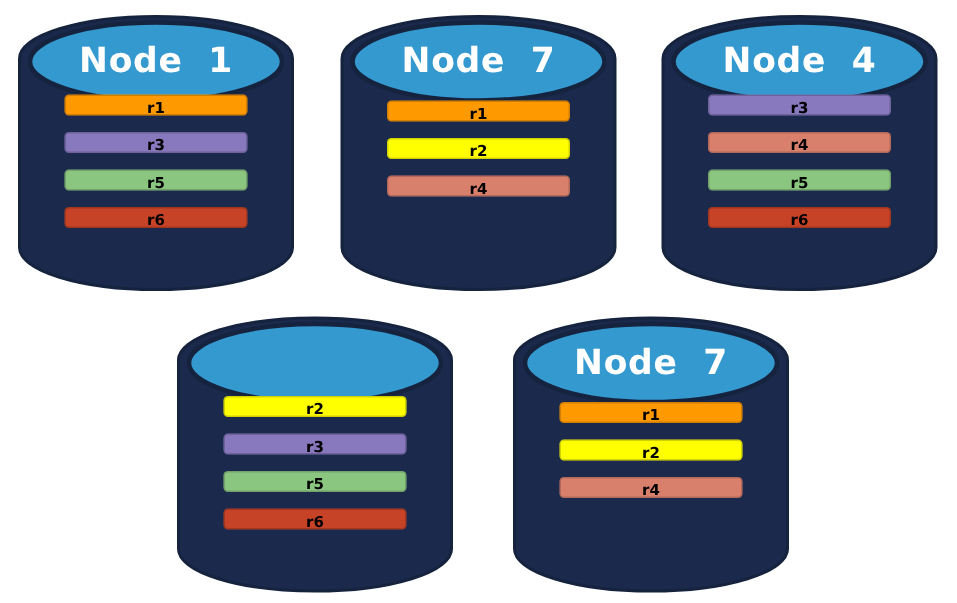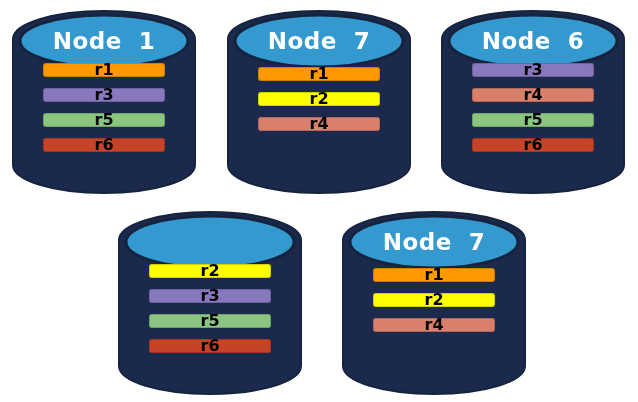--- a/index.html
+++ b/index.html
@@ -65,21 +65,21 @@
   .row {
     height: 14px;
     line-height: 14px;
     margin-bottom: 11px;
     border-radius: 3px;
     text-align: center;
     box-shadow: inset 0 0 0 1px rgba(0,0,0,0.18);
   }
   .row span {
     color: var(--row-text-color, #000000);
-    font-size: 16px;
+    font-size: 10px;
     font-weight: bold;
   }
 </style>
 </head>
 <body>
 
 <div id="canvas">
     <div class="node pos-0">
     <svg class="cyl" viewBox="0 0 186 190" aria-hidden="true">
       <path class="cyl-body" d="M2,34 A91,28 0 0 1 184,34 L184,160 A91,28 0 0 1 2,160 Z"></path>
@@ -117,21 +117,21 @@
         <div class="row" style="background: rgb(217, 128, 108);">
     <span>r4</span>
   </div>
       </div>
   </div>
     <div class="node pos-2">
     <svg class="cyl" viewBox="0 0 186 190" aria-hidden="true">
       <path class="cyl-body" d="M2,34 A91,28 0 0 1 184,34 L184,160 A91,28 0 0 1 2,160 Z"></path>
       <ellipse class="cyl-top" cx="93" cy="36" rx="84" ry="26"></ellipse>
     </svg>
-    <div class="node-title">Node  6</div>
+    <div class="node-title">Node  4</div>
     <div class="rows">
         <div class="row" style="background: rgb(136, 120, 190);">
     <span>r3</span>
   </div>
         <div class="row" style="background: rgb(217, 128, 108);">
     <span>r4</span>
   </div>
         <div class="row" style="background: rgb(139, 198, 129);">
     <span>r5</span>
   </div>

